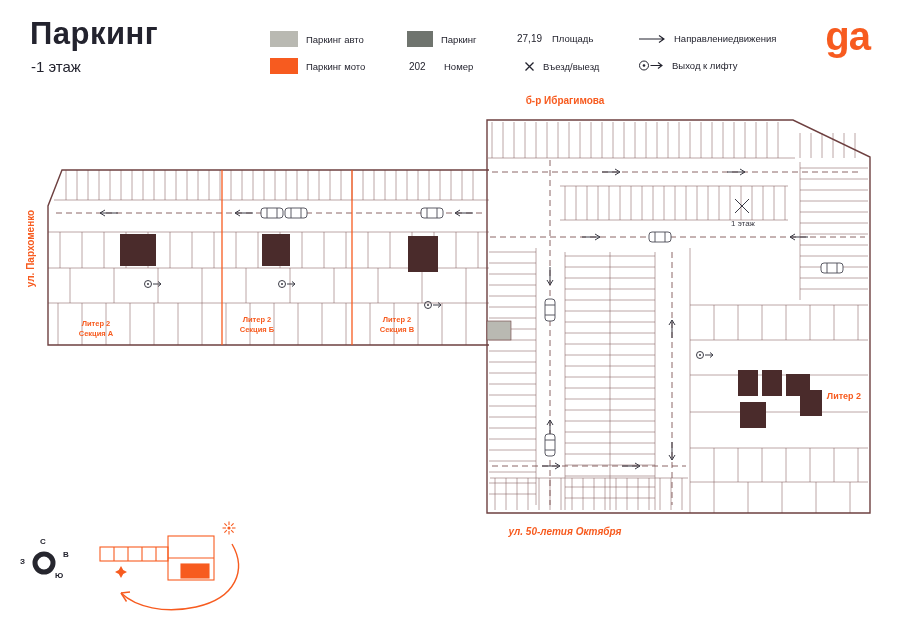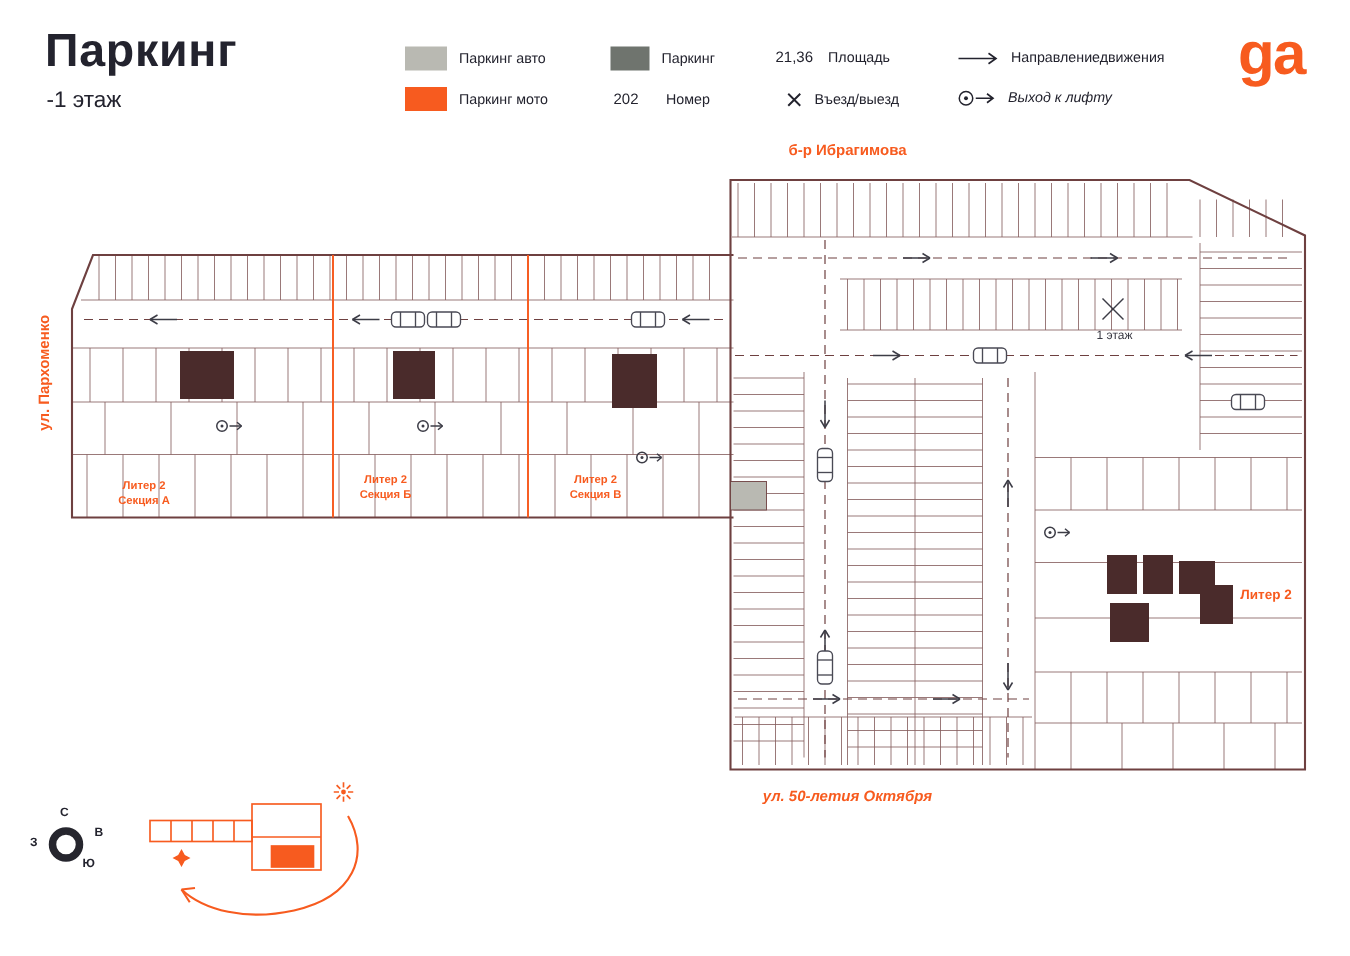--- a/index.html
+++ b/index.html
@@ -461,36 +461,36 @@
   </div>
   <div class="legend-item" style="left:367px;top:31px;">
     <span class="swatch sw-storage"></span>
     <span>Паркинг</span>
   </div>
   <div class="legend-item" style="left:369px;top:61px;">
     <span class="val">202</span>
     <span>Номер</span>
   </div>
   <div class="legend-item" style="left:477px;top:33px;">
-    <span class="val">21,36</span>
+    <span class="val">27,19</span>
     <span>Площадь</span>
   </div>
   <div class="legend-item" style="left:484px;top:61px;">
     <svg class="licon" width="11" height="11" viewBox="0 0 11 11">
       <path d="M1.5 1.5 L9.5 9.5 M1.5 9.5 L9.5 1.5" stroke="#23232e" stroke-width="1.3" fill="none"></path>
     </svg>
     <span>Въезд/выезд</span>
   </div>
   <div class="legend-item" style="left:598px;top:33px;">
     <svg class="licon" width="28" height="10" viewBox="0 0 28 10">
       <path d="M1 5 H26 M21 1.5 L26 5 L21 8.5" stroke="#23232e" stroke-width="1.1" fill="none"></path>
     </svg>
     <span>Направлениедвижения</span>
   </div>
-  <div class="legend-item" style="left:598px;top:59px;font-style:italic;">
+  <div class="legend-item" style="left:598px;top:59px;">
     <svg class="licon" width="26" height="13" viewBox="0 0 26 13">
       <circle cx="6" cy="6.5" r="4.5" stroke="#23232e" fill="none" stroke-width="1"></circle>
       <circle cx="6" cy="6.5" r="1.3" fill="#23232e"></circle>
       <path d="M12.5 6.5 H24 M20 3.5 L24 6.5 L20 9.5" stroke="#23232e" stroke-width="1.1" fill="none"></path>
     </svg>
     <span>Выход к лифту</span>
   </div>
 
   <div class="street" style="left:480px;top:95px;width:170px;">б-р Ибрагимова</div>
   <div class="street street-left" style="left:-12px;top:243px;width:84px;">ул. Пархоменко</div>

